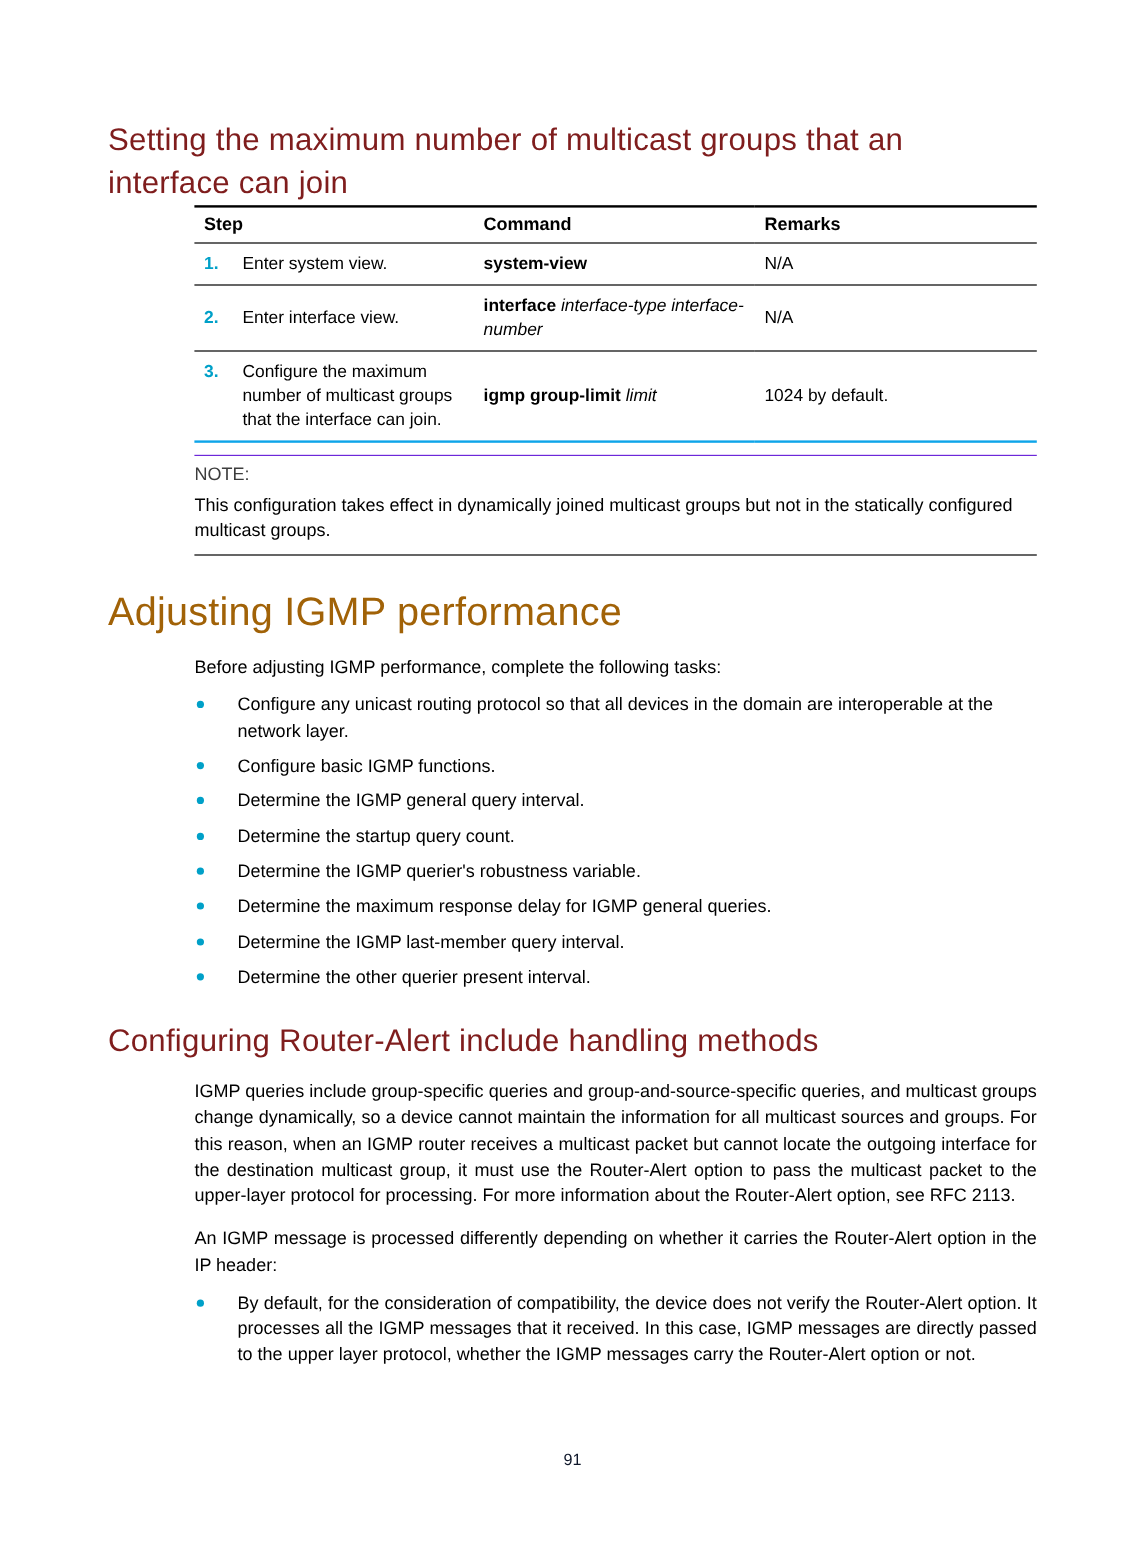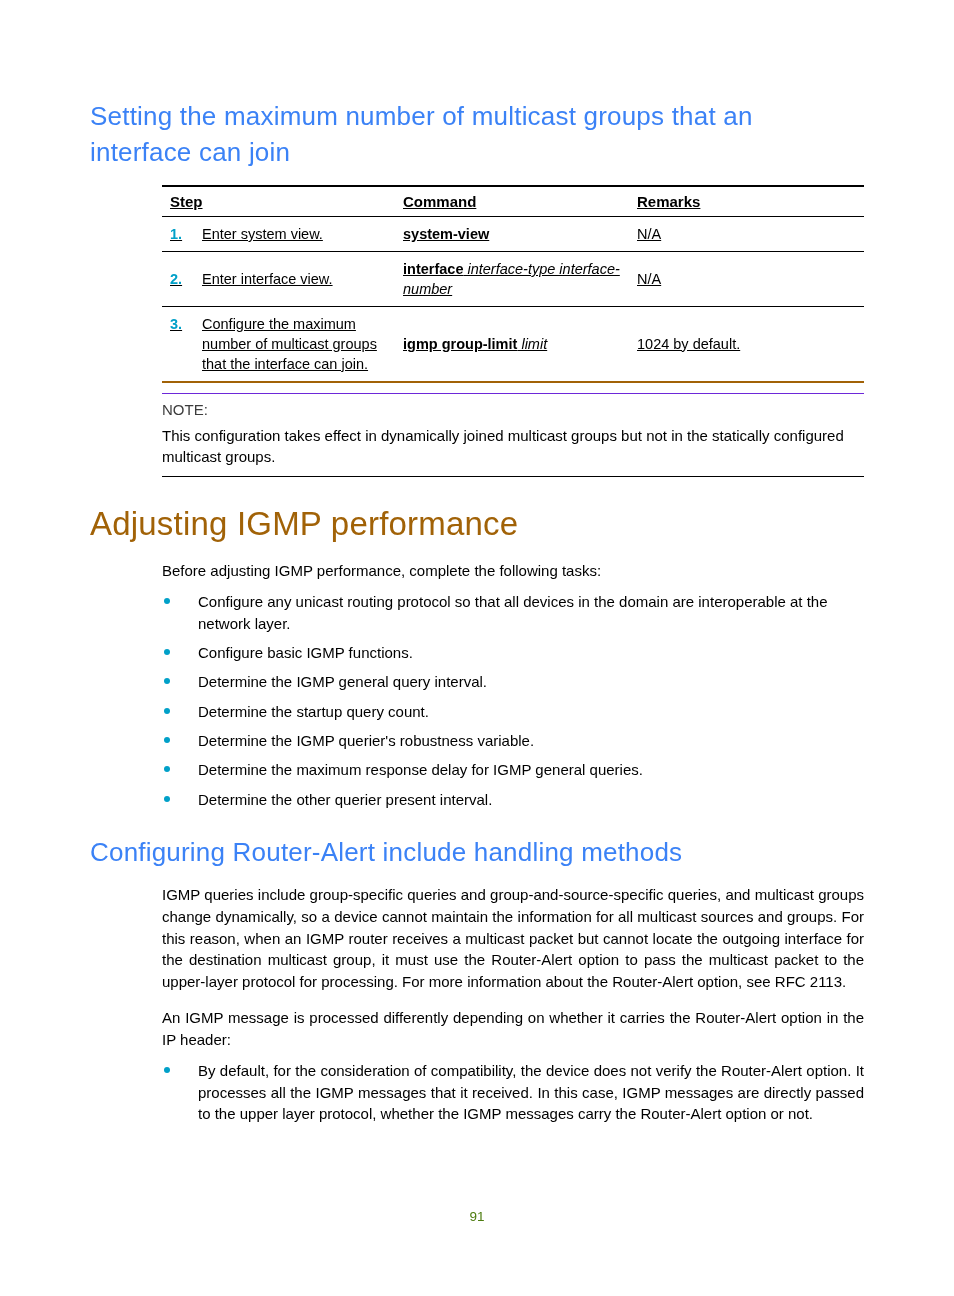--- a/index.html
+++ b/index.html
@@ -8,46 +8,45 @@
     width:954px; height:1296px;
     font-family:"Liberation Sans", sans-serif;
     color:#000;
     position:relative;
     overflow:hidden;
   }
   .page { padding:0 90px; }
 
   
   .h2 {
-    color:#3b82f6;
+    color:#7f1d1d;
     font-weight:400;
     font-size:26px;
     line-height:1.4;
     letter-spacing:0.2px;
   }
   .h2.first { padding-top:98px; max-width:760px; }
   .h1 {
     color:#a16207;
     font-weight:400;
     font-size:33px;
     line-height:1.3;
     margin-top:26px;
     letter-spacing:0.2px;
   }
   .h2.sub { margin-top:24px; }
 
   
   .steps-table {
-    margin-left:72px; margin-top:14px;
+    margin-left:72px; 
     width:702px;
     border-collapse:collapse;
     border-top:2px solid #000;
-    border-bottom:2px solid #a16207;
+    border-bottom:2px solid #0ea5e9;
     font-size:14.5px;
-    text-decoration:underline;
   }
   .steps-table col.c-step { width:233px; }
   .steps-table col.c-cmd  { width:234px; }
   .steps-table col.c-rem  { width:235px; }
   .steps-table th {
     text-align:left;
     font-weight:700;
     font-size:15px;
     padding:6px 8px;
     border-bottom:1.5px solid #000;
@@ -97,21 +96,21 @@
     width:6px; height:6px; border-radius:50%;
     background:#00a0c8;
   }
 
   
   .page-number {
     position:absolute;
     left:0; right:0; bottom:72px;
     text-align:center;
     font-size:13.5px;
-    color:#4d7c0f;
+    color:#0f172a;
   }
 </style>
 </head>
 <body>
 
 <div class="page">
 
   <h2 class="h2 first">Setting the maximum number of multicast groups that an interface can join</h2>
 
   <table class="steps-table">
@@ -170,20 +169,21 @@
 
   <p class="para">Before adjusting IGMP performance, complete the following tasks:</p>
 
   <ul class="bullets">
     <li><span class="dot"></span><span>Configure any unicast routing protocol so that all devices in the domain are interoperable at the network layer.</span></li>
     <li><span class="dot"></span><span>Configure basic IGMP functions.</span></li>
     <li><span class="dot"></span><span>Determine the IGMP general query interval.</span></li>
     <li><span class="dot"></span><span>Determine the startup query count.</span></li>
     <li><span class="dot"></span><span>Determine the IGMP querier's robustness variable.</span></li>
     <li><span class="dot"></span><span>Determine the maximum response delay for IGMP general queries.</span></li>
+    <li><span class="dot"></span><span>Determine the IGMP last-member query interval.</span></li>
     <li><span class="dot"></span><span>Determine the other querier present interval.</span></li>
   </ul>
 
   <h2 class="h2 sub">Configuring Router-Alert include handling methods</h2>
 
   <p class="para justify">IGMP queries include group-specific queries and group-and-source-specific queries, and multicast groups change dynamically, so a device cannot maintain the information for all multicast sources and groups. For this reason, when an IGMP router receives a multicast packet but cannot locate the outgoing interface for the destination multicast group, it must use the Router-Alert option to pass the multicast packet to the upper-layer protocol for processing. For more information about the Router-Alert option, see RFC 2113.</p>
   <p class="para justify">An IGMP message is processed differently depending on whether it carries the Router-Alert option in the IP header:</p>
 
   <ul class="bullets">
     <li class="justify"><span class="dot"></span><span>By default, for the consideration of compatibility, the device does not verify the Router-Alert option. It processes all the IGMP messages that it received. In this case, IGMP messages are directly passed to the upper layer protocol, whether the IGMP messages carry the Router-Alert option or not.</span></li>

